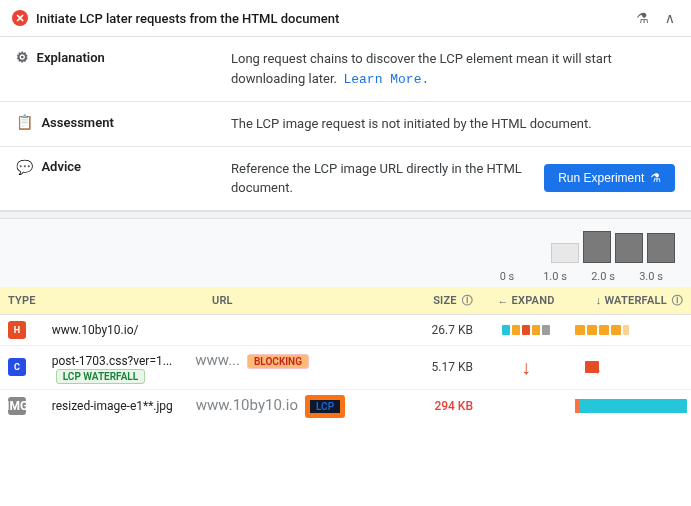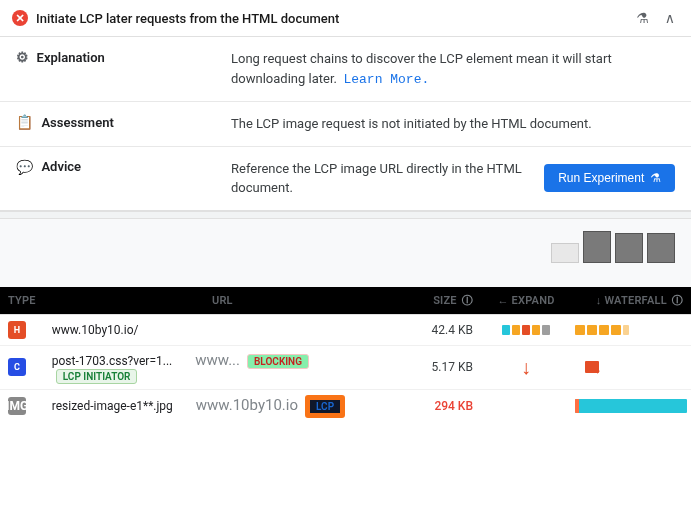--- a/index.html
+++ b/index.html
@@ -163,21 +163,21 @@
       width: 100%;
       border-collapse: collapse;
     }
     .wf-header-row td, .wf-header-row th {
       font-size: 11px;
       color: #5f6368;
       font-weight: 600;
       text-transform: uppercase;
       padding: 6px 8px;
       border-bottom: 1px solid #e0e0e0;
-      background: #000000;
+      background: #fef9c3;
       letter-spacing: 0.02em;
       margin-left: 32px;
     }
     .wf-col-type { width: 40px; }
     .wf-col-url { }
     .wf-col-size { width: 80px; text-align: right; }
     .wf-col-expand { width: 90px; }
     .wf-col-waterfall { width: 120px; text-align: right; }
 
     
@@ -213,21 +213,21 @@
     }
 
     .badge {
       display: inline-block;
       padding: 1px 6px;
       border-radius: 3px;
       font-size: 10px;
       font-weight: 600;
       margin-left: 4px;
     }
-    .badge-blocking { background: #86efac; color: #c5221f; border: 1px solid #f5c6c4; }
+    .badge-blocking { background: #fdba74; color: #c5221f; border: 1px solid #f5c6c4; }
     .badge-lcp-init { background: #e8f5e9; color: #188038; border: 1px solid #a8d5a2; }
     .badge-lcp { background: #0f172a; color: #1967d2; border: 5px solid #f97316; }
 
     .size-text { font-size: 12px; color: #3c4043; text-align: right; }
     .size-red { color: #ea4335; font-weight: 500; }
 
     
     .wf-bar-cell { position: relative; height: 20px; padding: 0 4px !important; }
     .mini-bar {
       height: 10px;
@@ -309,20 +309,26 @@
 <div class="section-divider"></div>
 
 <div class="waterfall-section">
 
   <div class="timeline-header">
     <div class="timeline-thumbnails">
       <div class="thumb thumb-1" style="width:28px;height:20px;background:#e8e8e8;border:1px solid #ccc;"></div>
       <div class="thumb thumb-2" style="width:28px;height:32px;background:#7a7a7a;border:1px solid #555;"></div>
       <div class="thumb thumb-3" style="width:28px;height:30px;background:#7a7a7a;border:1px solid #555;"></div>
       <div class="thumb thumb-4" style="width:28px;height:30px;background:#7a7a7a;border:1px solid #555;"></div>
+    </div>
+    <div class="time-scale" style="right:16px; bottom: 4px; position:absolute; display:flex;">
+      <span class="time-label">0 s</span>
+      <span class="time-label">1.0 s</span>
+      <span class="time-label">2.0 s</span>
+      <span class="time-label">3.0 s</span>
     </div>
   </div>
 
   <table class="wf-table">
     <thead>
       <tr class="wf-header-row">
         <th class="wf-col-type">TYPE</th>
         <th class="wf-col-url">URL</th>
         <th class="wf-col-size">
           <span>SIZE</span>
@@ -338,21 +344,21 @@
     <tbody>
 
       <tr class="wf-row">
         <td class="wf-col-type">
           <div class="type-badge type-html">H</div>
         </td>
         <td>
           <span class="url-text">www.10by10.io/</span>
         </td>
         <td class="wf-col-size">
-          <span class="size-text">42.4 KB</span>
+          <span class="size-text">26.7 KB</span>
         </td>
         <td class="wf-col-expand">
 
           <div style="display:flex;justify-content:center;align-items:center;height:20px;">
             <div style="display:flex;gap:2px;">
               <div class="mini-bar" style="width:8px;background:#26c6da;"></div>
               <div class="mini-bar" style="width:8px;background:#f6a623;"></div>
               <div class="mini-bar" style="width:8px;background:#e44d26;"></div>
               <div class="mini-bar" style="width:8px;background:#f6a623;"></div>
               <div class="mini-bar" style="width:8px;background:#9e9e9e;"></div>
@@ -371,21 +377,21 @@
       </tr>
 
       <tr class="wf-row">
         <td class="wf-col-type">
           <div class="type-badge type-css">C</div>
         </td>
         <td>
           <span class="url-text">post-1703.css?ver=1...</span>
           <span class="url-sub">www...</span>
           <span class="badge badge-blocking">BLOCKING</span>
-          <span class="badge badge-lcp-init">LCP INITIATOR</span>
+          <span class="badge badge-lcp-init">LCP WATERFALL</span>
         </td>
         <td class="wf-col-size">
           <span class="size-text">5.17 KB</span>
         </td>
         <td class="wf-col-expand">
           <div style="display:flex;justify-content:center;align-items:center;height:20px;position:relative;">
             <span style="color:#e44d26;font-size:20px;font-weight:bold;">↓</span>
           </div>
         </td>
         <td class="wf-col-waterfall wf-bar-cell">

